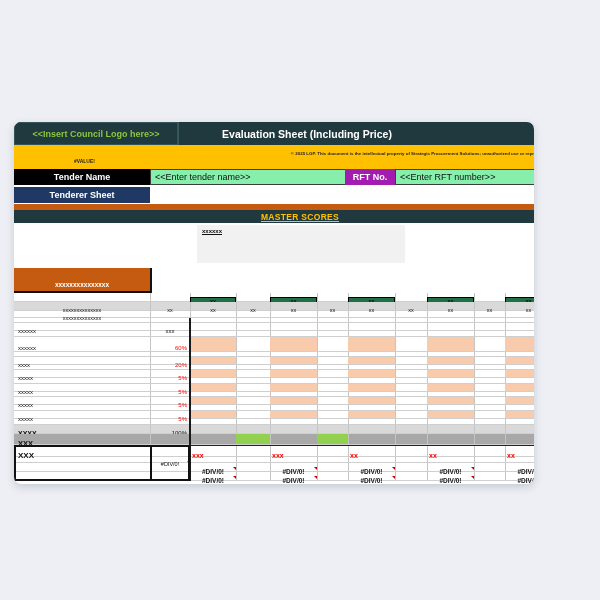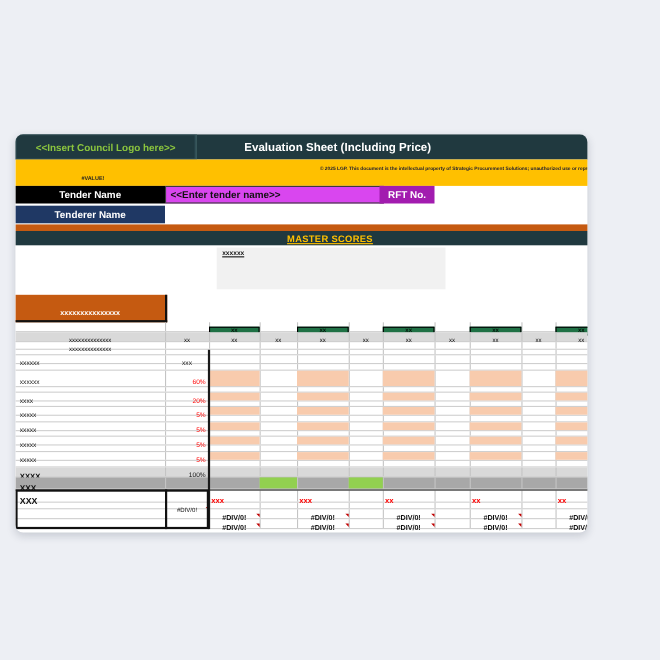--- a/index.html
+++ b/index.html
@@ -8,21 +8,21 @@
   
   .hdr{position:absolute;left:0;top:0;width:572px;height:23px;background:#20393f;}
   .logo-cell{position:absolute;left:0;top:0;width:164px;height:23px;display:flex;align-items:center;justify-content:center;color:#8cc63e;font-weight:bold;font-size:9px;border-right:1px solid #3a5a5e;box-shadow:inset 0 0 0 1px #35535a;}
   .sheet-title{position:absolute;left:164px;right:150px;top:0;height:23px;display:flex;align-items:center;justify-content:center;color:#ffffff;font-weight:bold;font-size:10.5px;white-space:nowrap;}
   .ybar{position:absolute;left:0;top:23px;width:572px;height:24px;background:#ffc000;}
   .copyright{position:absolute;right:5px;top:6px;font-size:8px;font-weight:bold;color:#1c1c30;transform:scale(.55);transform-origin:right top;white-space:nowrap;}
   .valerr{position:absolute;left:60px;top:14px;font-size:8px;font-weight:bold;color:#222;transform:scale(.62);transform-origin:left top;}
   
   .frow{position:absolute;left:0;width:572px;height:16px;font-size:9px;}
   .flabel{position:absolute;top:0;height:16px;display:flex;align-items:center;justify-content:center;color:#fff;font-weight:bold;}
-  .fvalue{position:absolute;top:0;height:14px;background:#d946ef;border:1px solid #3c3c3c;display:flex;align-items:center;padding-left:4px;font-weight:bold;color:#111;}
+  .fvalue{position:absolute;top:0;height:14px;background:#86efac;border:1px solid #3c3c3c;display:flex;align-items:center;padding-left:4px;font-weight:normal;color:#111;}
   .obar{position:absolute;left:0;top:82px;width:572px;height:6px;background:#c55a11;}
   .mbar{position:absolute;left:0;top:88px;width:572px;height:13px;background:#20393f;display:flex;align-items:center;justify-content:center;color:#ffc000;font-weight:bold;font-size:8.5px;letter-spacing:.3px;text-decoration:underline;}
   .notebox{position:absolute;left:183px;top:103px;width:208px;height:38px;background:#f1f1f1;}
   .notelink{position:absolute;left:5px;top:3px;font-size:6px;color:#111;text-decoration:underline;font-weight:bold;}
   .catbox{position:absolute;left:0;top:146px;width:138px;height:25px;background:#c55a11;border-right:2px solid #111;border-bottom:2px solid #111;display:flex;align-items:flex-end;justify-content:center;color:#fff;font-weight:bold;font-size:6.5px;padding-bottom:3px;box-sizing:border-box;}
   
   .trow{position:absolute;left:0;width:572px;border-bottom:1px solid #cfcfcf;box-sizing:border-box;
     background-image:linear-gradient(#c4c4c4,#c4c4c4),linear-gradient(#c4c4c4,#c4c4c4),linear-gradient(#c4c4c4,#c4c4c4),linear-gradient(#c4c4c4,#c4c4c4),linear-gradient(#c4c4c4,#c4c4c4),linear-gradient(#c4c4c4,#c4c4c4),linear-gradient(#c4c4c4,#c4c4c4),linear-gradient(#c4c4c4,#c4c4c4),linear-gradient(#c4c4c4,#c4c4c4),linear-gradient(#c4c4c4,#c4c4c4),linear-gradient(#c4c4c4,#c4c4c4);
     background-position:136px 0,176px 0,222px 0,256px 0,303px 0,334px 0,381px 0,413px 0,460px 0,491px 0,538px 0;
     background-size:1px 100%;background-repeat:no-repeat;}
@@ -59,24 +59,25 @@
 
   <div class="ybar">
     <div class="copyright">© 2025 LGP. This document is the intellectual property of Strategic Procurement Solutions; unauthorized use or reproduction is prohibited.</div>
     <div class="valerr">#VALUE!</div>
   </div>
 
   <div class="frow" style="top:47px">
     <div class="flabel" style="left:0;width:136px;background:#000000">Tender Name</div>
     <div class="fvalue" style="left:136px;width:193px">&lt;&lt;Enter tender name&gt;&gt;</div>
     <div class="flabel" style="left:331px;width:50px;background:#a21caf">RFT No.</div>
+    <div class="fvalue" style="left:381px;width:175px">&lt;&lt;Enter RFT number&gt;&gt;</div>
   </div>
 
   <div class="frow" style="top:65px">
-    <div class="flabel" style="left:0;width:136px;background:#1f3864">Tenderer Name</div>
+    <div class="flabel" style="left:0;width:136px;background:#1f3864">Tenderer Sheet</div>
   </div>
 
   <div class="obar"></div>
   <div class="mbar">MASTER SCORES</div>
 
   <div class="notebox">
     <span class="notelink">xxxxxx</span>
   </div>
 
   <div class="catbox">xxxxxxxxxxxxxxx</div>

